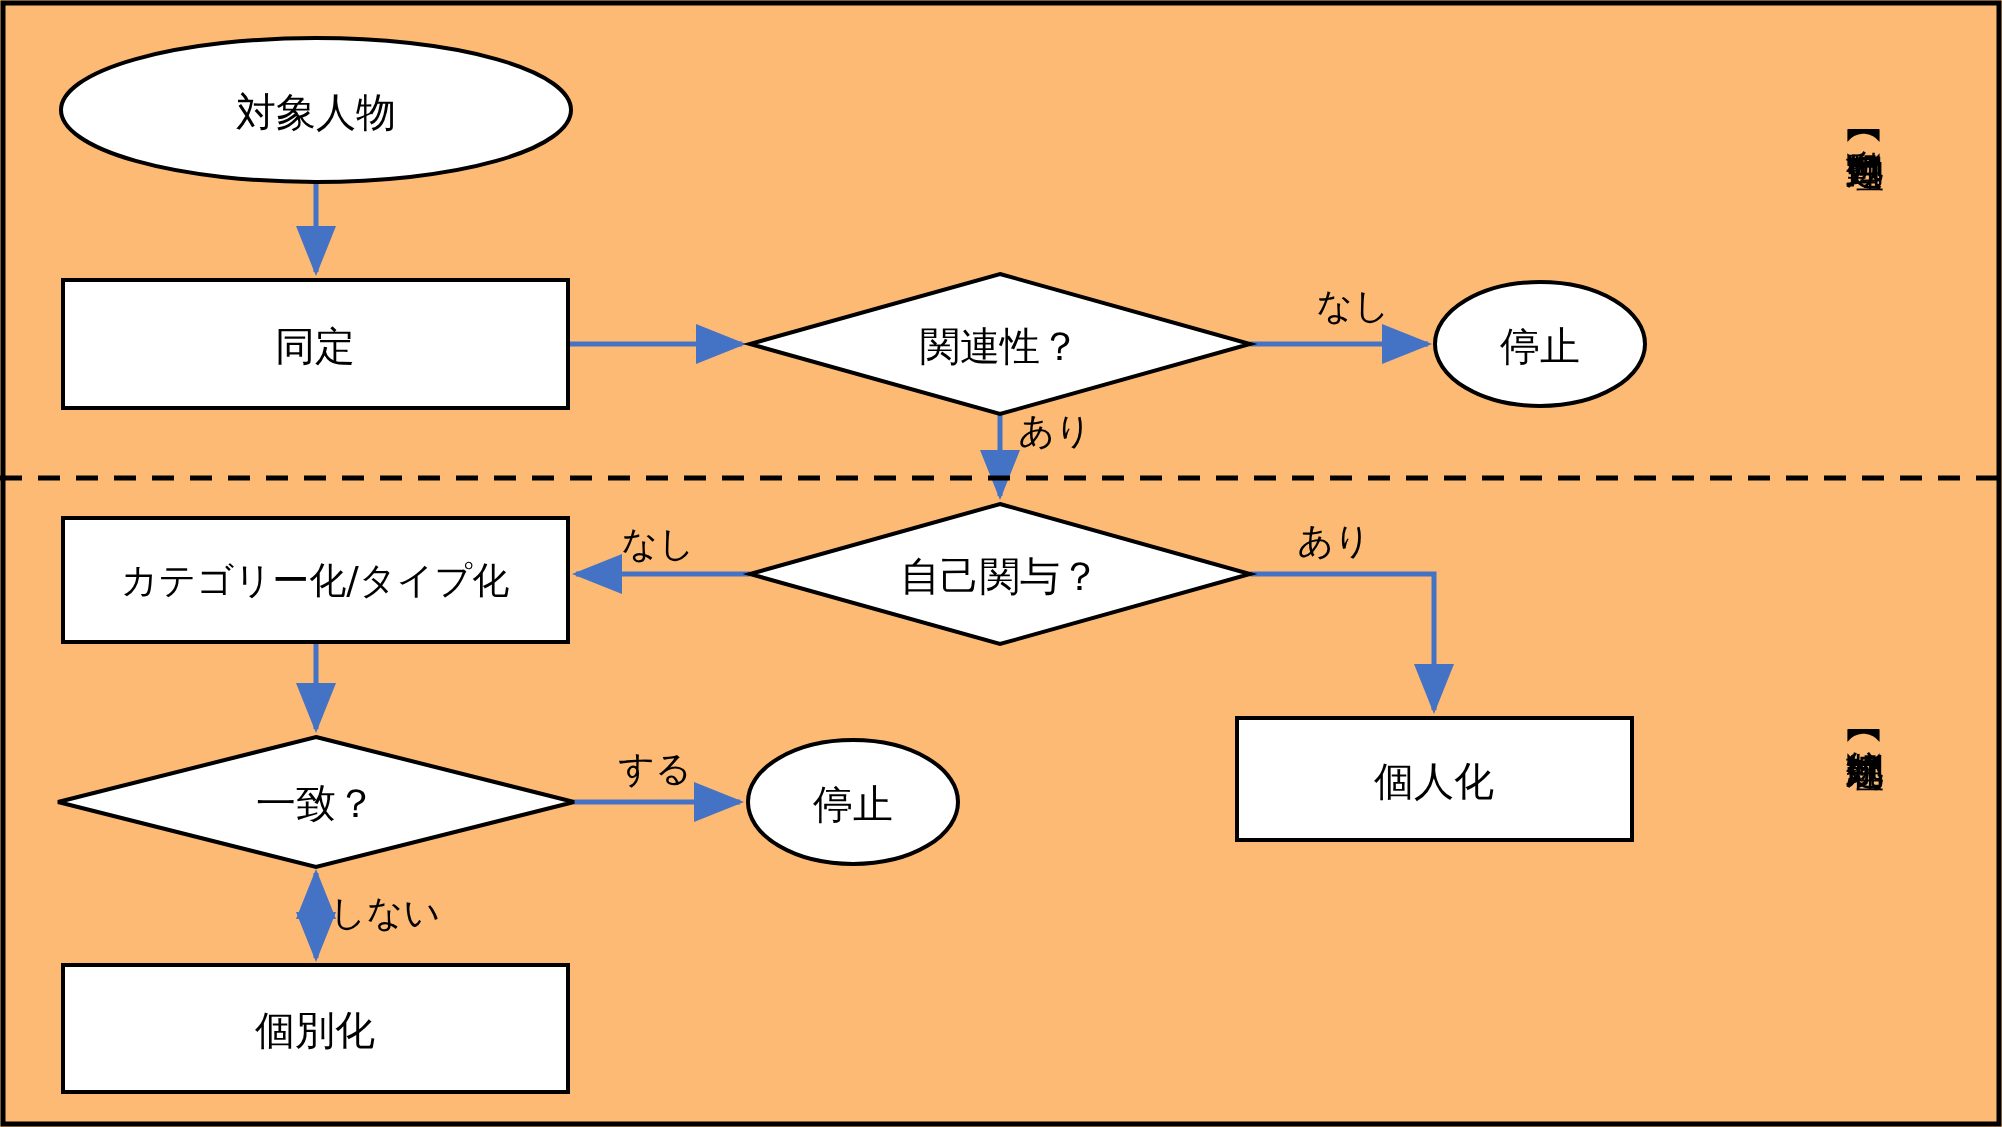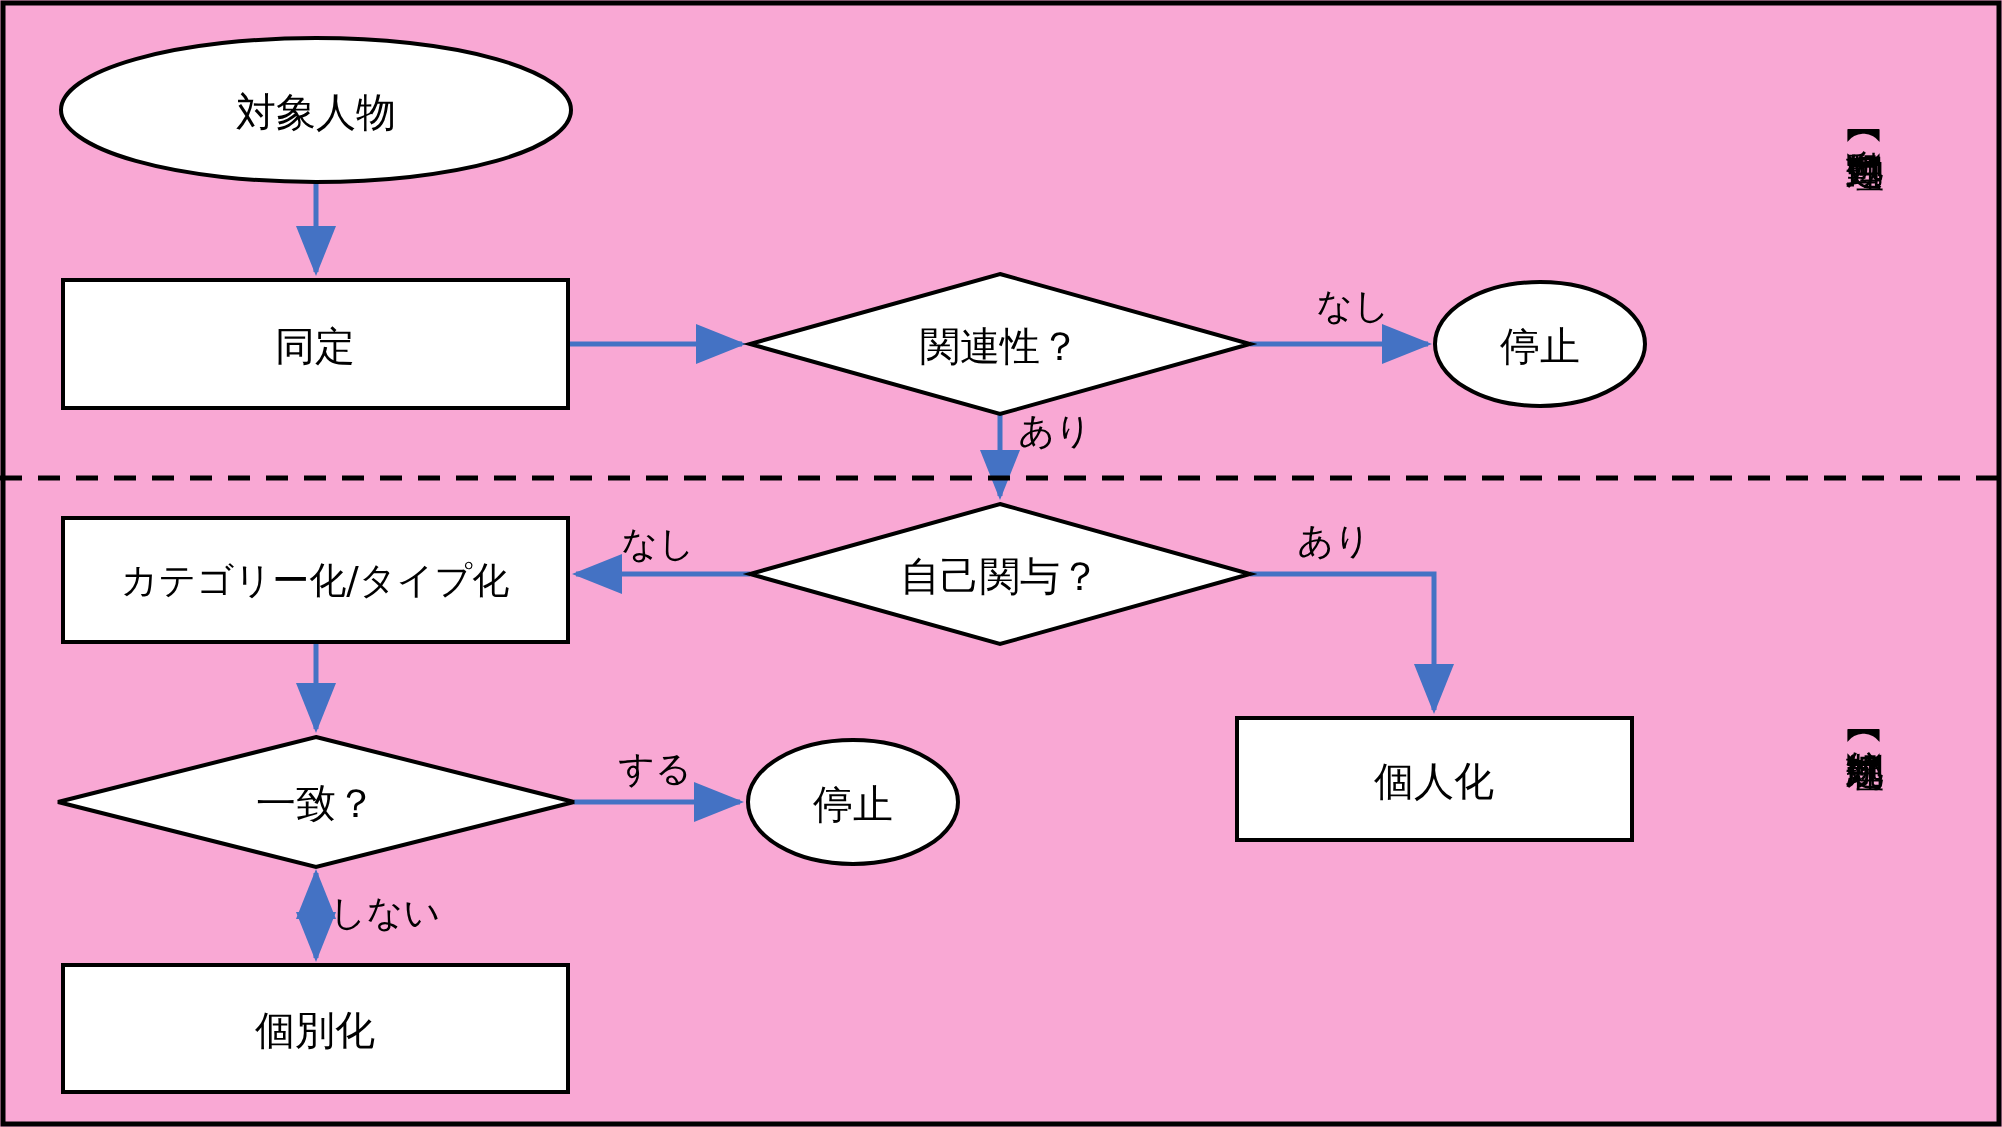--- a/index.html
+++ b/index.html
@@ -7,21 +7,21 @@
     padding: 0;
     background: #ffffff;
   }
   body {
     font-family: "Liberation Sans", "DejaVu Sans", sans-serif;
   }
   #canvas {
     position: relative;
     width: 2002px;
     height: 1127px;
-    background: #f9a8d4;
+    background: #fdba74;
     overflow: hidden;
   }
   #flow-svg {
     position: absolute;
     top: 0;
     left: 0;
     width: 2002px;
     height: 1127px;
   }
   .shape-outline {

